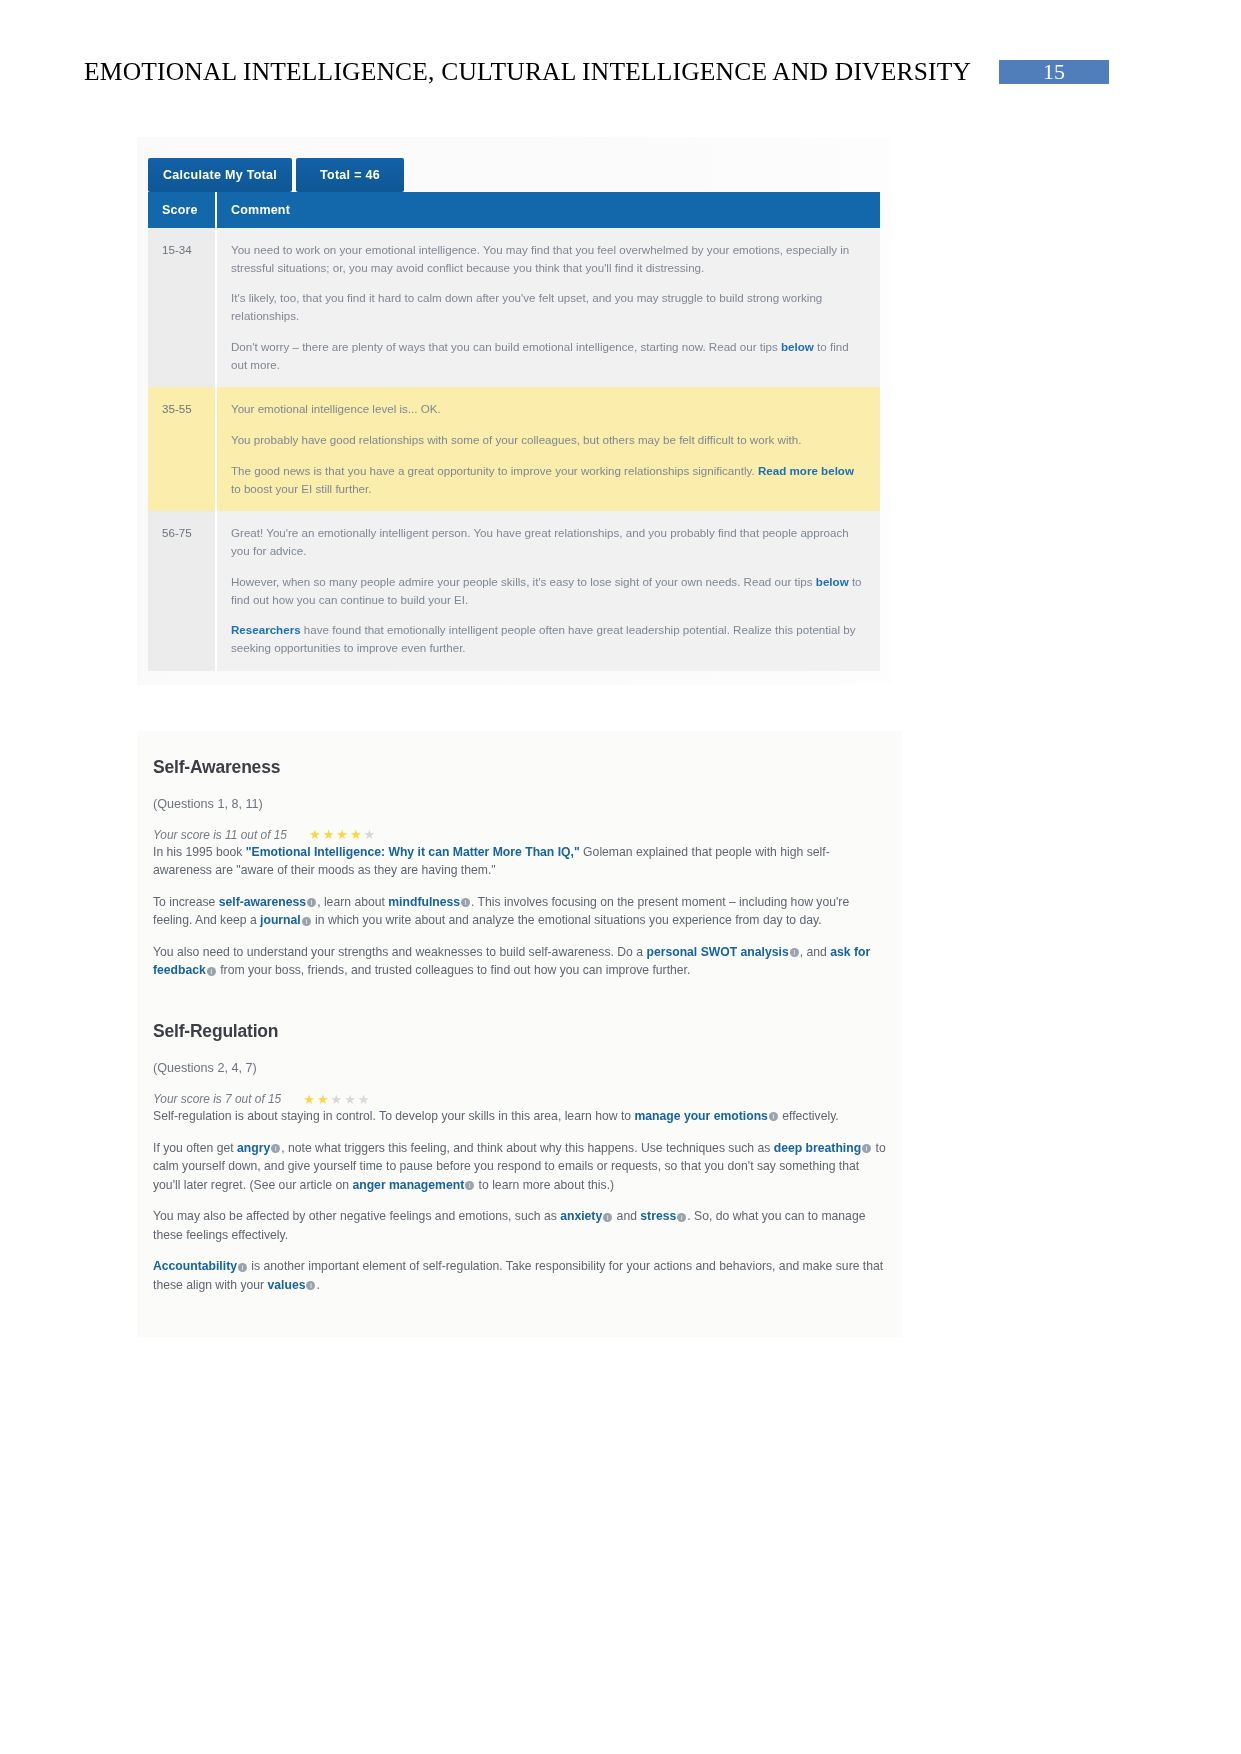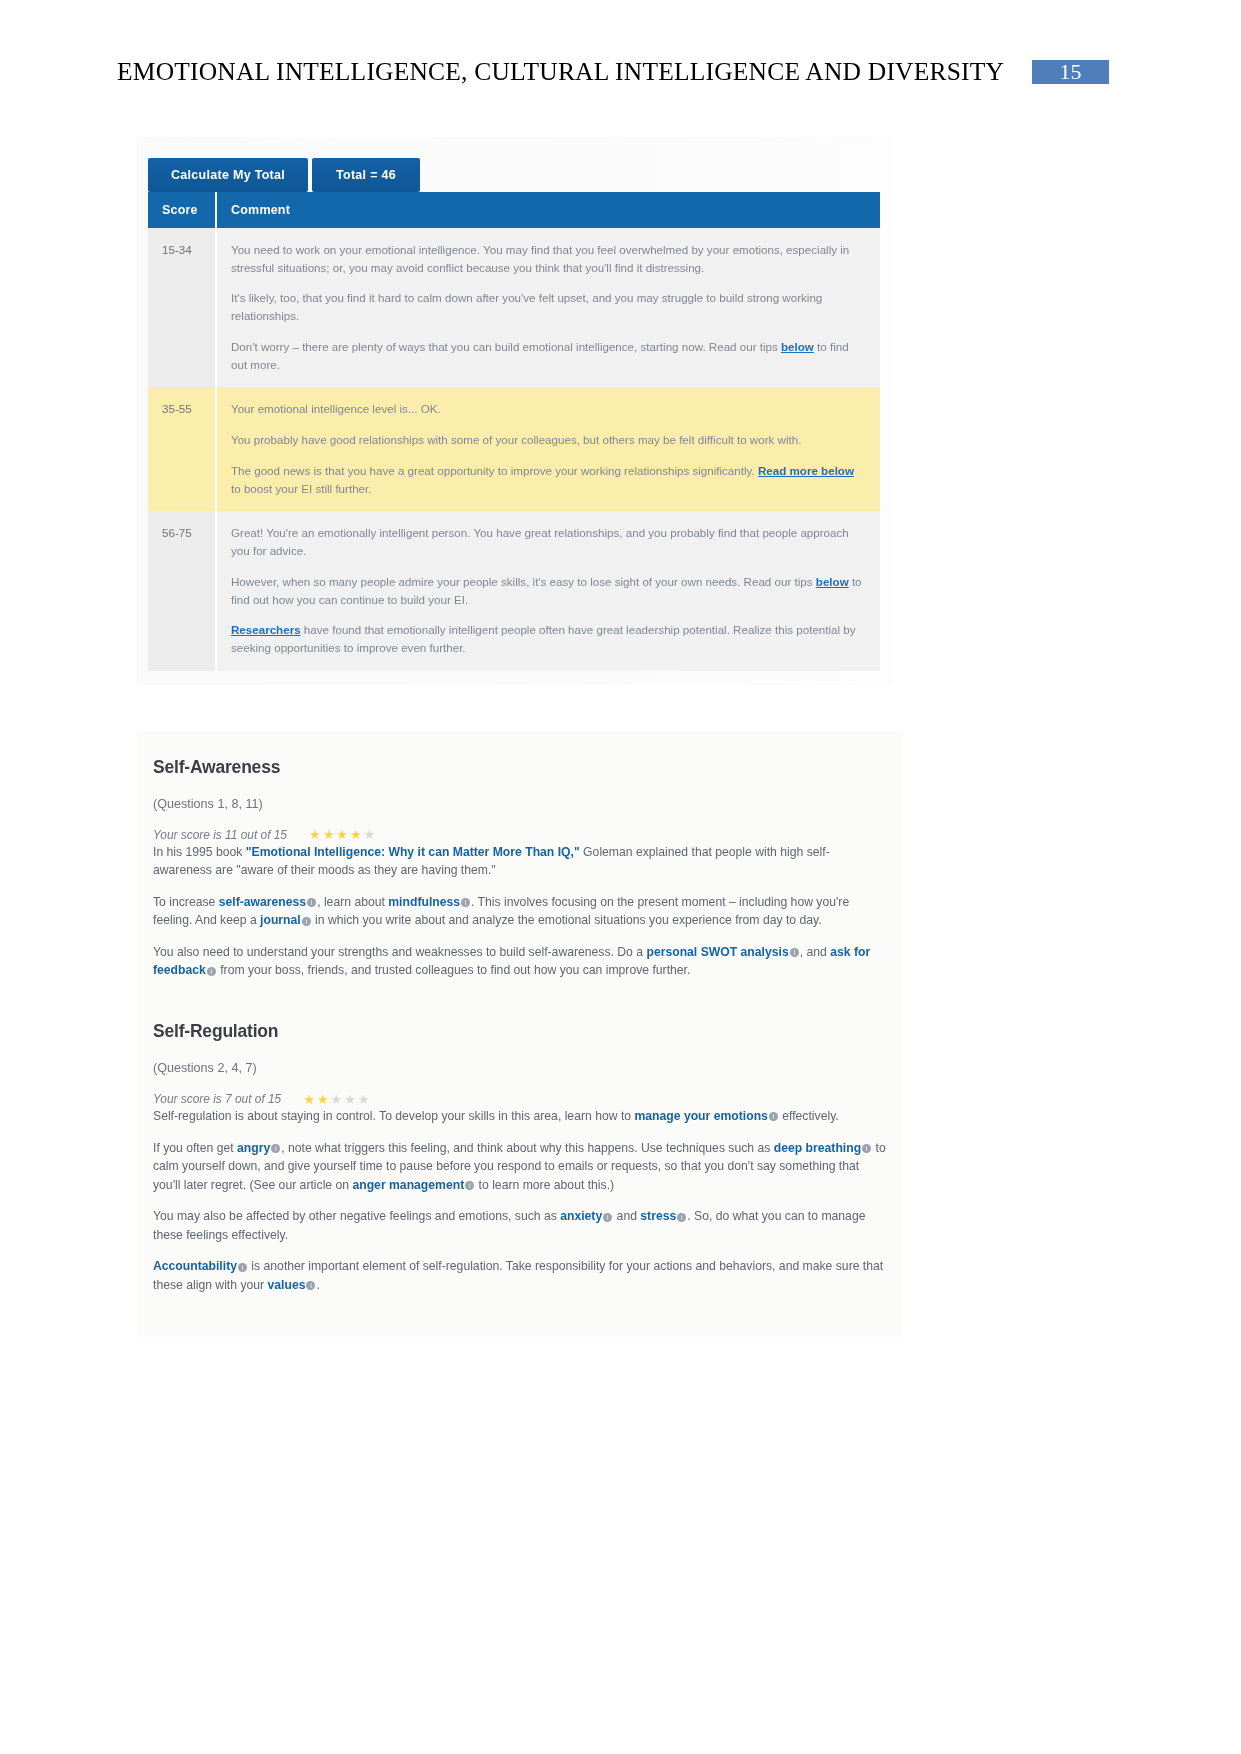--- a/index.html
+++ b/index.html
@@ -13,21 +13,21 @@
     color: #222;
     width: 1241px;
     min-height: 1754px;
     position: relative;
   }
 
   
   .page-header {
     display: flex;
     align-items: center;
-    padding: 48px 132px 0 117px;
+    padding: 48px 132px 0 84px;
     height: 96px;
   }
   .header-title {
     font-family: "Liberation Serif", serif;
     font-size: 25.5px;
     letter-spacing: .2px;
     color: #000;
     white-space: nowrap;
     flex: 0 0 auto;
   }
@@ -72,21 +72,21 @@
     letter-spacing: .3px;
     border: none;
     border-radius: 2px;
     height: 34px;
     display: flex;
     align-items: center;
     justify-content: center;
     cursor: pointer;
     font-family: "Liberation Sans", sans-serif;
   }
-  .btn-calc { width: 160px; background: linear-gradient(#1361a8,#0f5795); }
+  .btn-calc { width: 144px; background: linear-gradient(#1361a8,#0f5795); }
   .btn-total { width: 108px; background: linear-gradient(#1361a8,#0f5795); }
 
   .section-title {
     font-size: 21px;
     font-weight: bold;
     color: #3b3f45;
     letter-spacing: -0.2px;
     padding-left: 11px;
     margin: 56px 0 17px 0;
   }
@@ -121,21 +121,21 @@
     font-size: 11.6px;
     width: 68px;
     border-right: 2px solid #ffffff;
   }
   tr.row-normal td { background: #f1f1f1; }
   tr.row-normal td.cell-score { background: #ececec; }
   tr.row-highlight td { background: #fbeeac; }
   tr.row-highlight td.cell-score { background: #fbeeac; }
   .score-table tbody td p { margin: 0 0 13px 0; }
   .score-table tbody td p:last-child { margin-bottom: 0; }
-  .lk { color: #1d6fb8; font-weight: bold; text-decoration: underline; }
+  .lk { color: #1d6fb8; font-weight: bold; }
 
   
   .shot-two {
     width: 765px;
     margin-left: 137px;
     margin-top: 46px;
     background: #fbfbfa;
     padding: 26px 0 30px 0;
   }
   .comp {

